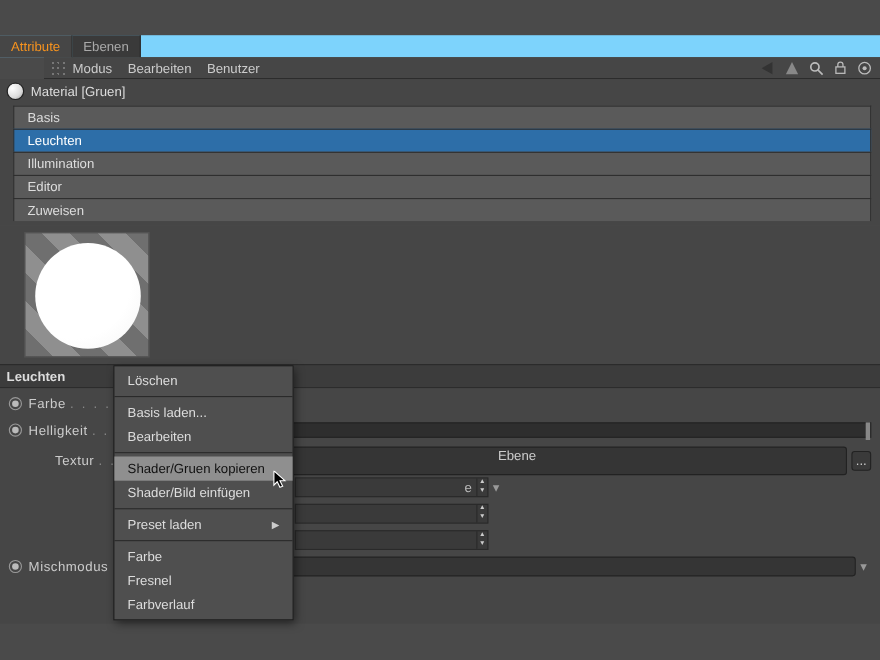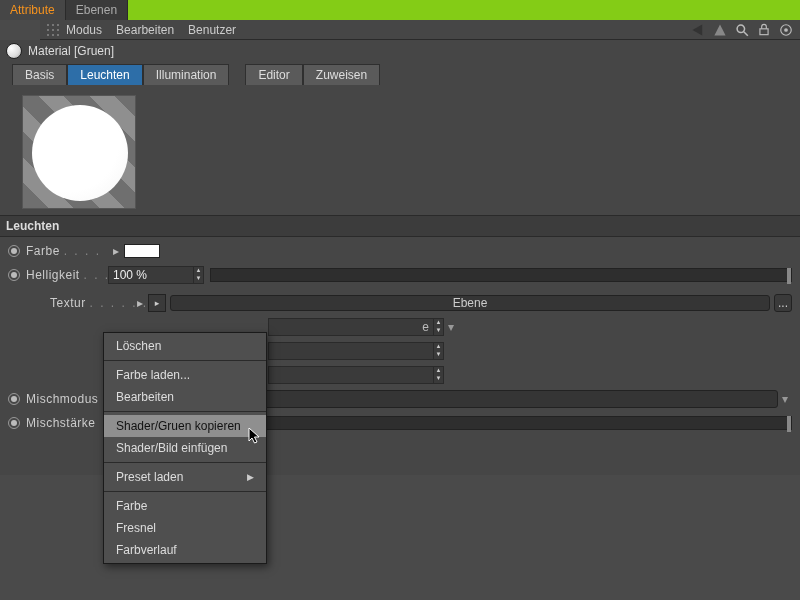--- a/index.html
+++ b/index.html
@@ -1,19 +1,19 @@
 <!DOCTYPE html>
 <html><head>
 <meta charset="utf-8">
 <style>
   * { box-sizing: border-box; margin: 0; padding: 0; font-family: Arial, Helvetica, sans-serif; }
   body { background: #4a4a4a; width: 800px; height: 600px; overflow: hidden; color: #c8c8c8; font-size: 12px; user-select: none; }
 
   
-  .top-tabs { display: flex; background: #84cc16; height: 20px; align-items: stretch; }
+  .top-tabs { display: flex; background: #7dd3fc; height: 20px; align-items: stretch; margin-top: 32px; }
   .top-tab { padding: 3px 10px 0 10px; font-size: 12px; color: #aaa; background: #3a3a3a; border-right: 1px solid #2a2a2a; }
   .top-tab.active { color: #f7931e; background: #464646; }
 
   
   .toolbar { display: flex; align-items: center; background: #464646; height: 20px; padding: 0 6px; border-bottom: 1px solid #2a2a2a; margin-left: 40px; }
   .toolbar .grip { width: 14px; height: 14px; margin-right: 6px; background:
       radial-gradient(circle at 2px 2px, #777 1px, transparent 1px),
       radial-gradient(circle at 7px 2px, #777 1px, transparent 1px),
       radial-gradient(circle at 12px 2px, #777 1px, transparent 1px),
       radial-gradient(circle at 2px 7px, #777 1px, transparent 1px),
@@ -27,21 +27,21 @@
   .toolbar .spacer { flex: 1; }
   .toolbar .icon { width: 16px; height: 16px; margin-left: 6px; display: flex; align-items: center; justify-content: center; color: #bbb; }
   .toolbar svg { width: 14px; height: 14px; }
 
   
   .mat-header { display: flex; align-items: center; height: 22px; padding: 0 6px; background: #464646; }
   .mat-ball { width: 16px; height: 16px; border-radius: 50%; background: radial-gradient(circle at 30% 30%, #fff 0%, #ddd 60%, #999 100%); margin-right: 6px; border: 1px solid #222; }
   .mat-title { color: #ddd; }
 
   
-  .chan-tabs { display: flex; padding: 2px 8px 4px 12px; gap: 0; background: #464646; }
+  .chan-tabs { display: flex; padding: 2px 8px 4px 12px; gap: 0; background: #464646; flex-direction: column; }
   .chan-tab { padding: 3px 12px; background: #5a5a5a; color: #ddd; font-size: 12px; border: 1px solid #2f2f2f; border-bottom: none; margin-right: 0; }
   .chan-tab.active { background: #2d6ea8; color: #fff; }
   .chan-gap { width: 16px; }
 
   
   .preview-row { padding: 6px 12px 6px 22px; background: #464646; }
   .swatch { width: 114px; height: 114px; border: 1px solid #555; position: relative; overflow: hidden;
     background: repeating-linear-gradient(45deg, #6f6f6f 0 18px, #8f8f8f 18px 36px); }
   .swatch .ball { position: absolute; left: 9px; top: 9px; width: 96px; height: 96px; border-radius: 50%;
     background: radial-gradient(circle at 37% 37%, #ffffff 0%, #ffffff 60%, #f4f4f4 100%); }
@@ -62,21 +62,21 @@
 
   .numfield { display: flex; align-items: center; background: #3a3a3a; border: 1px solid #2a2a2a; height: 18px; width: 96px; }
   .numfield .val { flex: 1; padding: 0 4px; color: #eee; }
   .numfield .spin { width: 10px; height: 100%; border-left: 1px solid #2a2a2a; display: flex; flex-direction: column; }
   .numfield .spin div { flex: 1; font-size: 6px; line-height: 6px; text-align: center; color: #ccc; }
 
   .slider-track { flex: 1; height: 14px; background: #2e2e2e; border: 1px solid #222; margin-left: 6px; position: relative; }
   .slider-thumb { position: absolute; right: 0; top: -1px; width: 4px; height: 16px; background: #888; }
 
   .texture-btn { width: 18px; height: 18px; background: #3a3a3a; border: 1px solid #222; display: flex; align-items: center; justify-content: center; margin-right: 4px; color: #ccc; font-size: 9px; }
-  .texture-field { flex: 1; height: 16px; background: #353535; border: 1px solid #222; display: flex; align-items: flex-end; justify-content: center; color: #ccc; margin-right: 4px; border-radius: 3px; }
+  .texture-field { flex: 1; height: 26px; background: #353535; border: 1px solid #222; display: flex; align-items: flex-start; justify-content: center; color: #ccc; margin-right: 4px; border-radius: 3px; }
   .texture-more { width: 18px; height: 18px; background: #3a3a3a; border: 1px solid #222; display: flex; align-items: center; justify-content: center; color: #ccc; border-radius: 3px; }
 
   
   .subrow { display: flex; align-items: center; height: 24px; padding-left: 140px; }
   .subrow .numfield { width: 176px; }
   .subrow .chev { width: 14px; text-align: center; color: #999; }
 
   
   .context-menu { position: absolute; left: 103px; top: 332px; width: 164px; background: #4f4f4f; border: 1px solid #1a1a1a; box-shadow: 2px 3px 8px rgba(0,0,0,0.5); padding: 2px 0; }
   .context-menu .mitem { padding: 4px 12px; color: #ddd; font-size: 12px; display: flex; align-items: center; justify-content: space-between; }
@@ -222,37 +222,30 @@
     </div>
   </div>
 
   <div class="prow mix-row">
     <div class="radio on"></div>
     <div class="plabel" style="width:90px"><span>Mischmodus</span></div>
     <div class="wide"></div>
     <div style="width:14px;text-align:center;color:#999">▾</div>
   </div>
 
-  <div class="prow">
-    <div class="radio on"></div>
-    <div class="plabel" style="width:90px"><span>Mischstärke</span></div>
-    <div class="slider-track" style="margin-left:4px">
-      <div class="slider-thumb"></div>
-    </div>
-  </div>
 
 </div>
 
 <div class="context-menu">
   <div class="mitem">
       <span>Löschen</span>
     </div>
   <div class="sep"></div>
   <div class="mitem">
-      <span>Farbe laden...</span>
+      <span>Basis laden...</span>
     </div>
   <div class="mitem">
       <span>Bearbeiten</span>
     </div>
   <div class="sep"></div>
   <div class="mitem hover">
       <span>Shader/Gruen kopieren</span>
     </div>
   <div class="mitem">
       <span>Shader/Bild einfügen</span>

